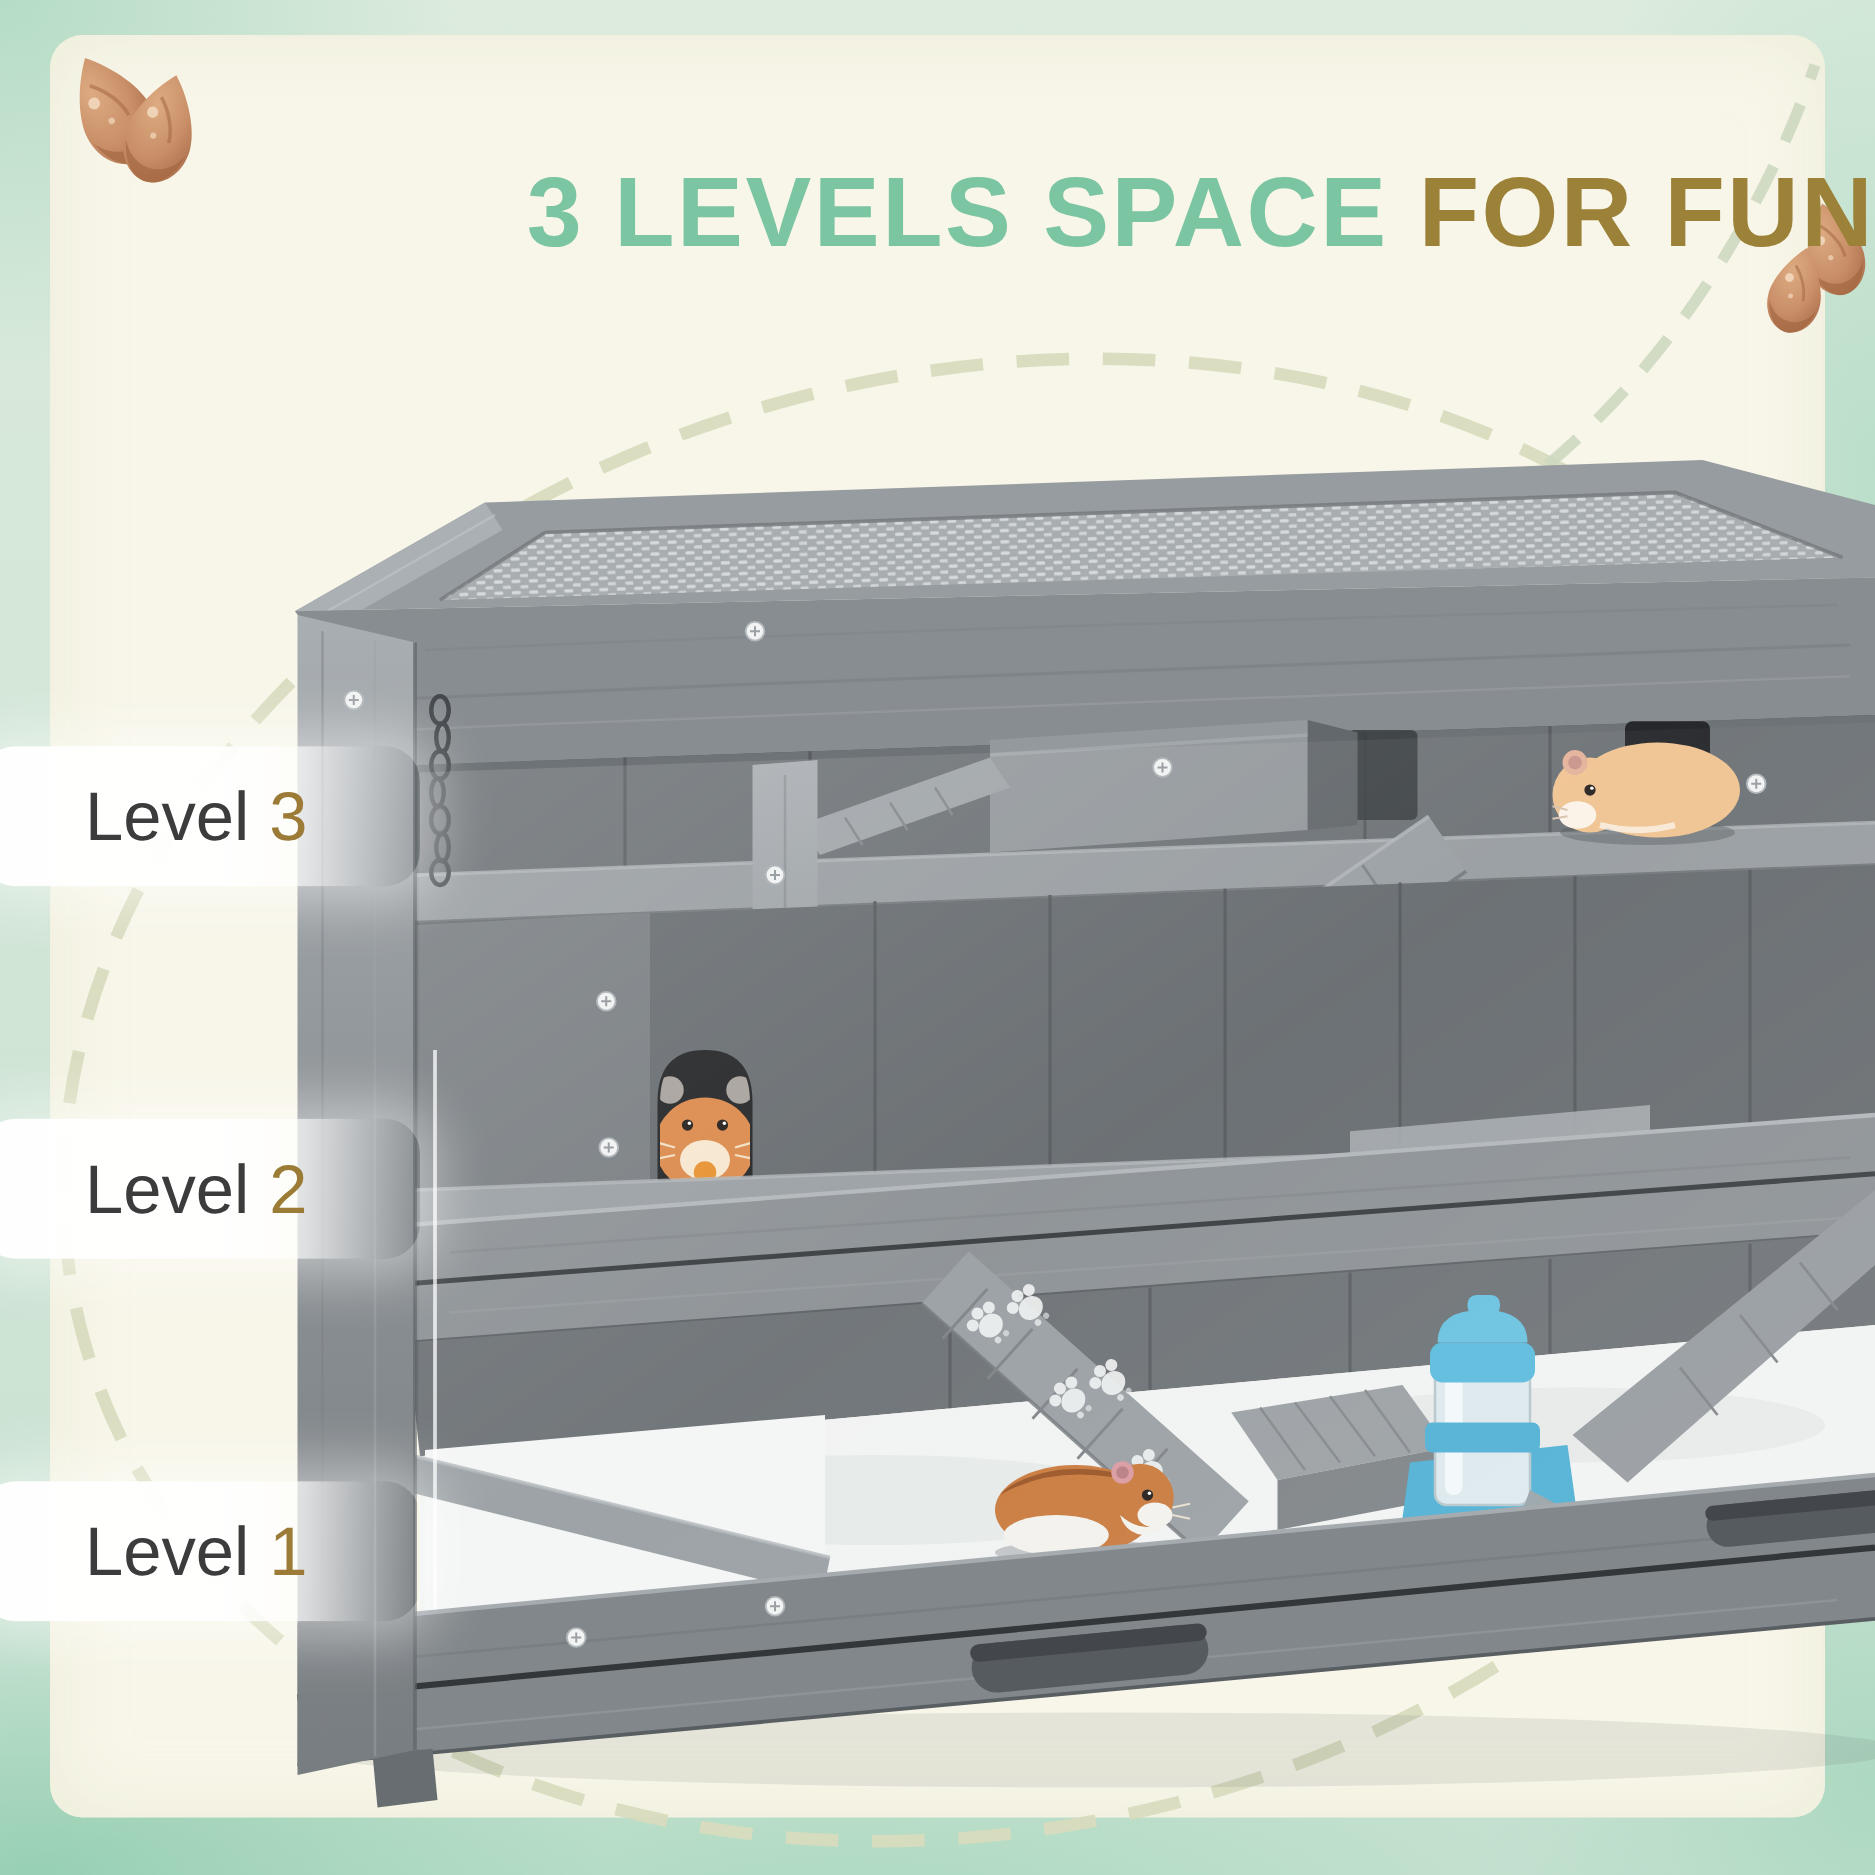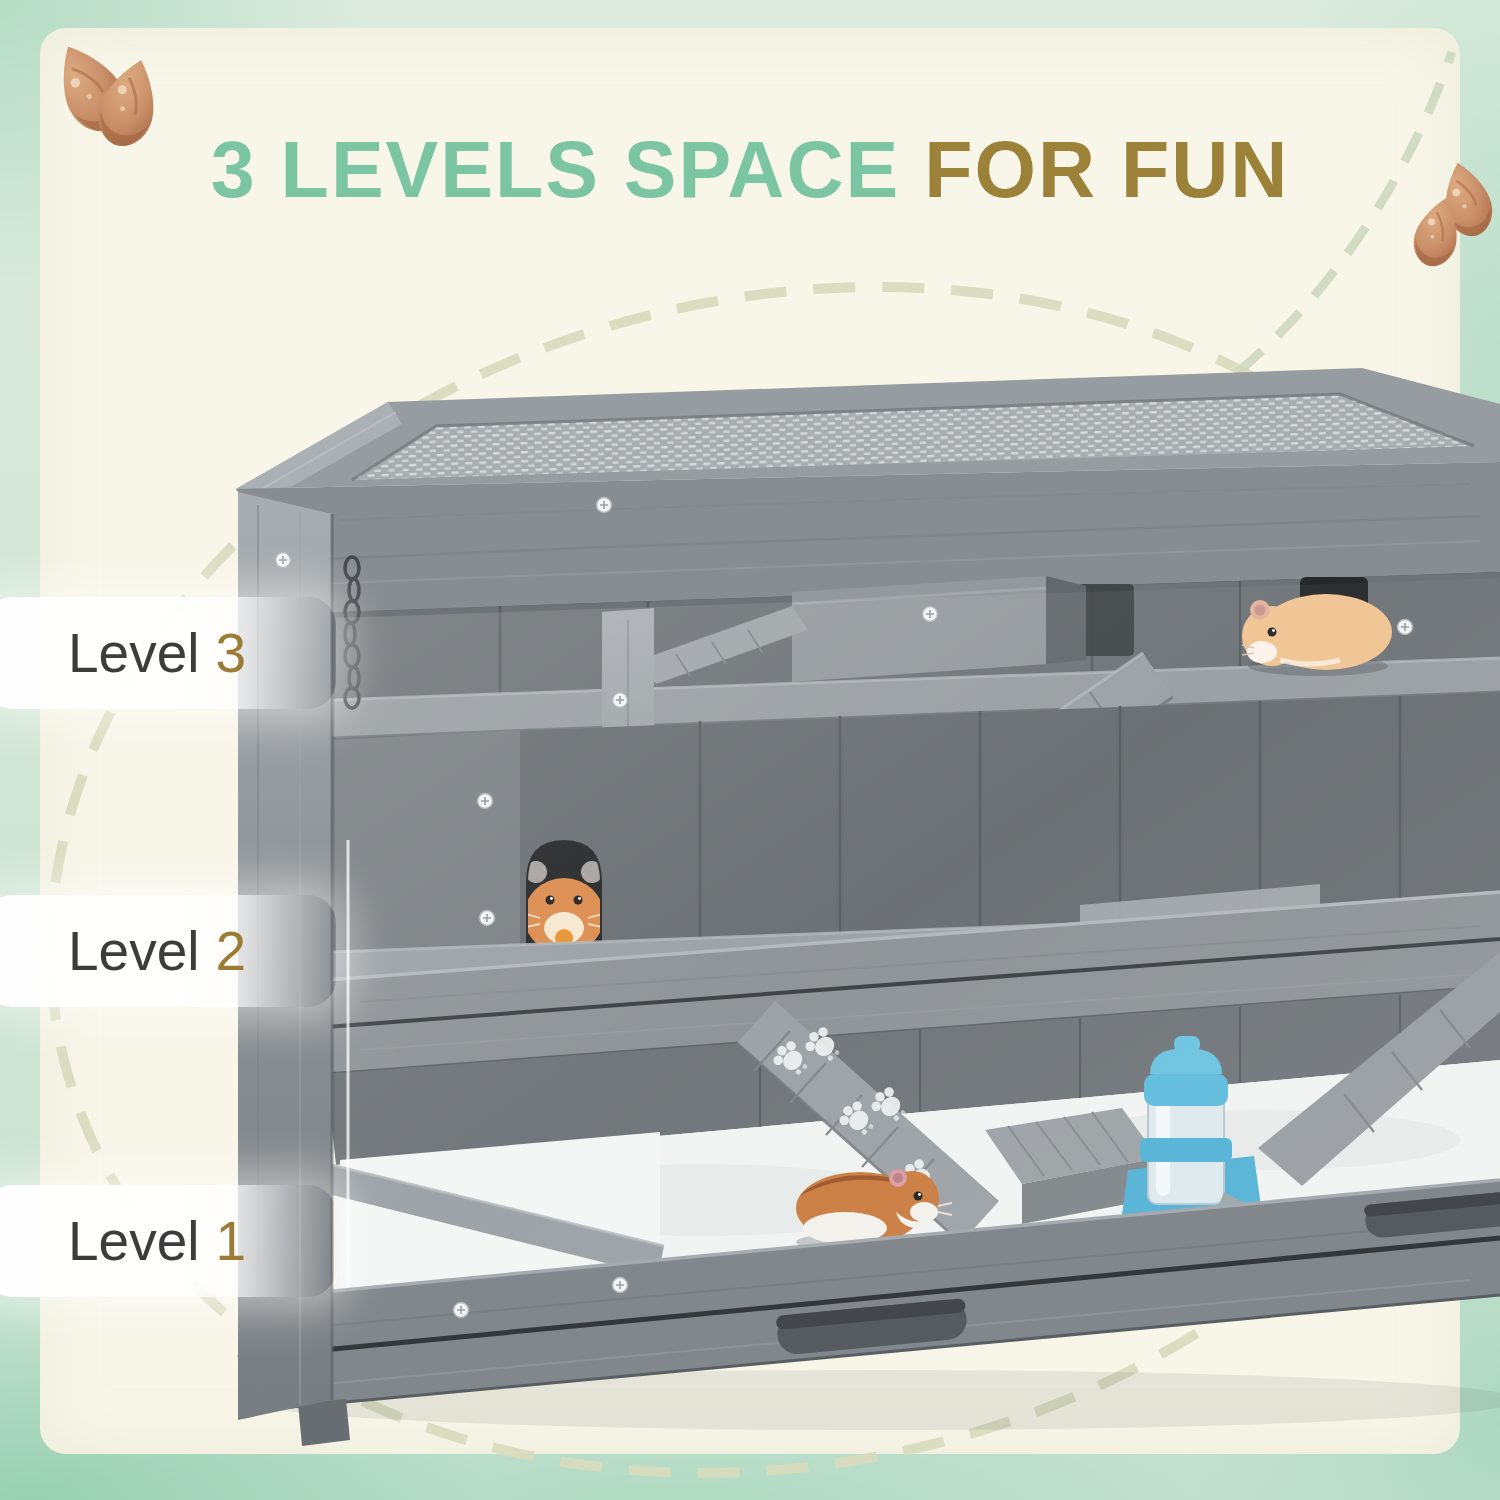--- a/index.html
+++ b/index.html
@@ -24,21 +24,21 @@
       linear-gradient(180deg,#dcebdd 0%, var(--watercolor) 60%, #c8e2d2 100%);
   }
   .panel{
     position:absolute; left:40px; top:28px; right:40px; bottom:46px;
     background:var(--panel); border-radius:26px;
     box-shadow: inset 0 0 60px rgba(215,220,190,.35);
   }
   svg.layer{position:absolute; left:0; top:0; width:1500px; height:1500px;}
   .title{
     position:absolute; top:124px; left:0; width:100%;
-    text-align:center; font-weight:bold; font-size:79px; letter-spacing:2px;
+    text-align:right; font-weight:bold; font-size:79px; letter-spacing:2px;
     white-space:nowrap;
   }
   .title .t1{color:var(--title-teal);}
   .title .t2{color:var(--title-gold); margin-left:24px;}
   .level-label{
     position:absolute; left:-16px; width:352px; height:112px;
     border-radius:28px;
     background:linear-gradient(90deg, rgba(255,255,255,.98) 0%, rgba(255,255,255,.96) 55%,
                rgba(255,255,255,.72) 74%, rgba(255,255,255,0) 100%);
     box-shadow:0 0 44px 14px rgba(255,255,255,.45);

